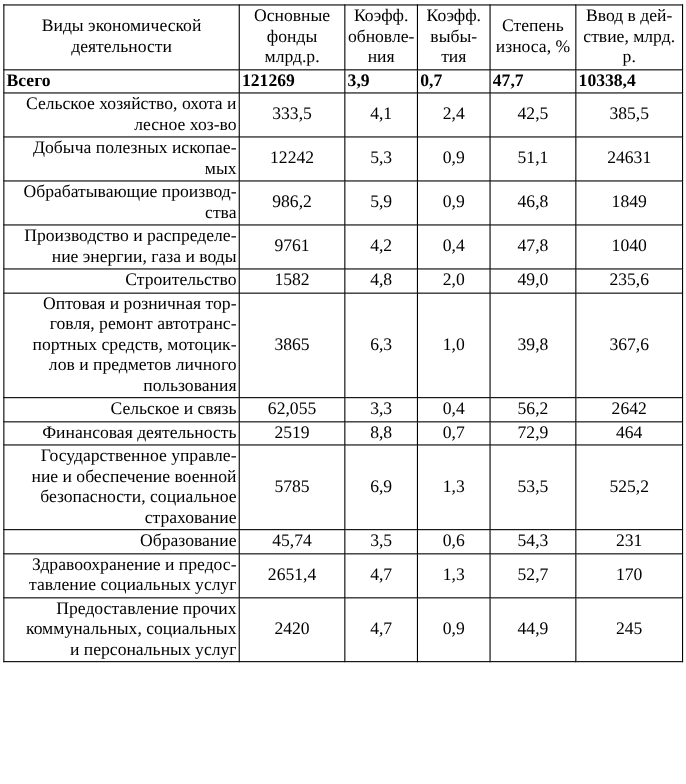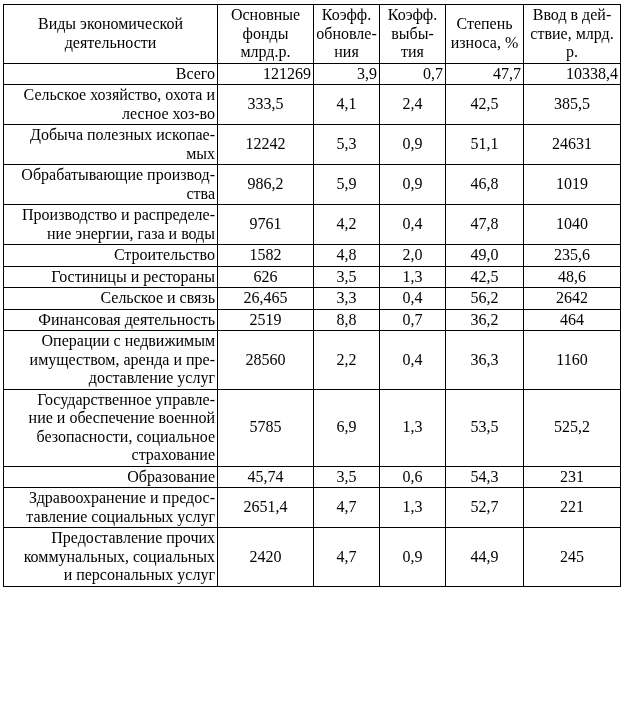--- a/index.html
+++ b/index.html
@@ -32,22 +32,22 @@
   }
   .col-activity      { width: 214px; }
   .col-fixed-assets  { width: 96px; }
   .col-renewal       { width: 66px; }
   .col-retirement    { width: 66px; }
   .col-wear          { width: 78px; }
   .col-commissioning { width: 97px; }
   td.label { text-align: right; }
   td.num   { text-align: center; }
   tr.total-row td {
-    font-weight: normal;
-    text-align: right;
+    font-weight: bold;
+    text-align: left;
   }
 </style>
 </head>
 <body>
 
 <div class="page">
   <table class="data-table">
     <colgroup>
       <col class="col-activity">
       <col class="col-fixed-assets">
@@ -103,72 +103,66 @@
     <td class="num">51,1</td>
     <td class="num">24631</td>
   </tr>
         <tr>
     <td class="label">Обрабатывающие производ-
 ства</td>
     <td class="num">986,2</td>
     <td class="num">5,9</td>
     <td class="num">0,9</td>
     <td class="num">46,8</td>
-    <td class="num">1019</td>
+    <td class="num">1849</td>
   </tr>
         <tr>
     <td class="label">Производство и распределе-
 ние энергии, газа и воды</td>
     <td class="num">9761</td>
     <td class="num">4,2</td>
     <td class="num">0,4</td>
     <td class="num">47,8</td>
     <td class="num">1040</td>
   </tr>
         <tr>
     <td class="label">Строительство</td>
     <td class="num">1582</td>
     <td class="num">4,8</td>
     <td class="num">2,0</td>
     <td class="num">49,0</td>
     <td class="num">235,6</td>
   </tr>
         <tr>
-    <td class="label">Гостиницы и рестораны</td>
-    <td class="num">626</td>
-    <td class="num">3,5</td>
-    <td class="num">1,3</td>
-    <td class="num">42,5</td>
-    <td class="num">48,6</td>
+    <td class="label">Оптовая и розничная тор-
+говля, ремонт автотранс-
+портных средств, мотоцик-
+лов и предметов личного
+пользования</td>
+    <td class="num">3865</td>
+    <td class="num">6,3</td>
+    <td class="num">1,0</td>
+    <td class="num">39,8</td>
+    <td class="num">367,6</td>
   </tr>
         <tr>
     <td class="label">Сельское и связь</td>
-    <td class="num">26,465</td>
+    <td class="num">62,055</td>
     <td class="num">3,3</td>
     <td class="num">0,4</td>
     <td class="num">56,2</td>
     <td class="num">2642</td>
   </tr>
         <tr>
     <td class="label">Финансовая деятельность</td>
     <td class="num">2519</td>
     <td class="num">8,8</td>
     <td class="num">0,7</td>
-    <td class="num">36,2</td>
+    <td class="num">72,9</td>
     <td class="num">464</td>
-  </tr>
-        <tr>
-    <td class="label">Операции с недвижимым
-имуществом, аренда и пре-
-доставление услуг</td>
-    <td class="num">28560</td>
-    <td class="num">2,2</td>
-    <td class="num">0,4</td>
-    <td class="num">36,3</td>
-    <td class="num">1160</td>
   </tr>
         <tr>
     <td class="label">Государственное управле-
 ние и обеспечение военной
 безопасности, социальное
 страхование</td>
     <td class="num">5785</td>
     <td class="num">6,9</td>
     <td class="num">1,3</td>
     <td class="num">53,5</td>
@@ -182,21 +176,21 @@
     <td class="num">54,3</td>
     <td class="num">231</td>
   </tr>
         <tr>
     <td class="label">Здравоохранение и предос-
 тавление социальных услуг</td>
     <td class="num">2651,4</td>
     <td class="num">4,7</td>
     <td class="num">1,3</td>
     <td class="num">52,7</td>
-    <td class="num">221</td>
+    <td class="num">170</td>
   </tr>
         <tr>
     <td class="label">Предоставление прочих
 коммунальных, социальных
 и персональных услуг</td>
     <td class="num">2420</td>
     <td class="num">4,7</td>
     <td class="num">0,9</td>
     <td class="num">44,9</td>
     <td class="num">245</td>

